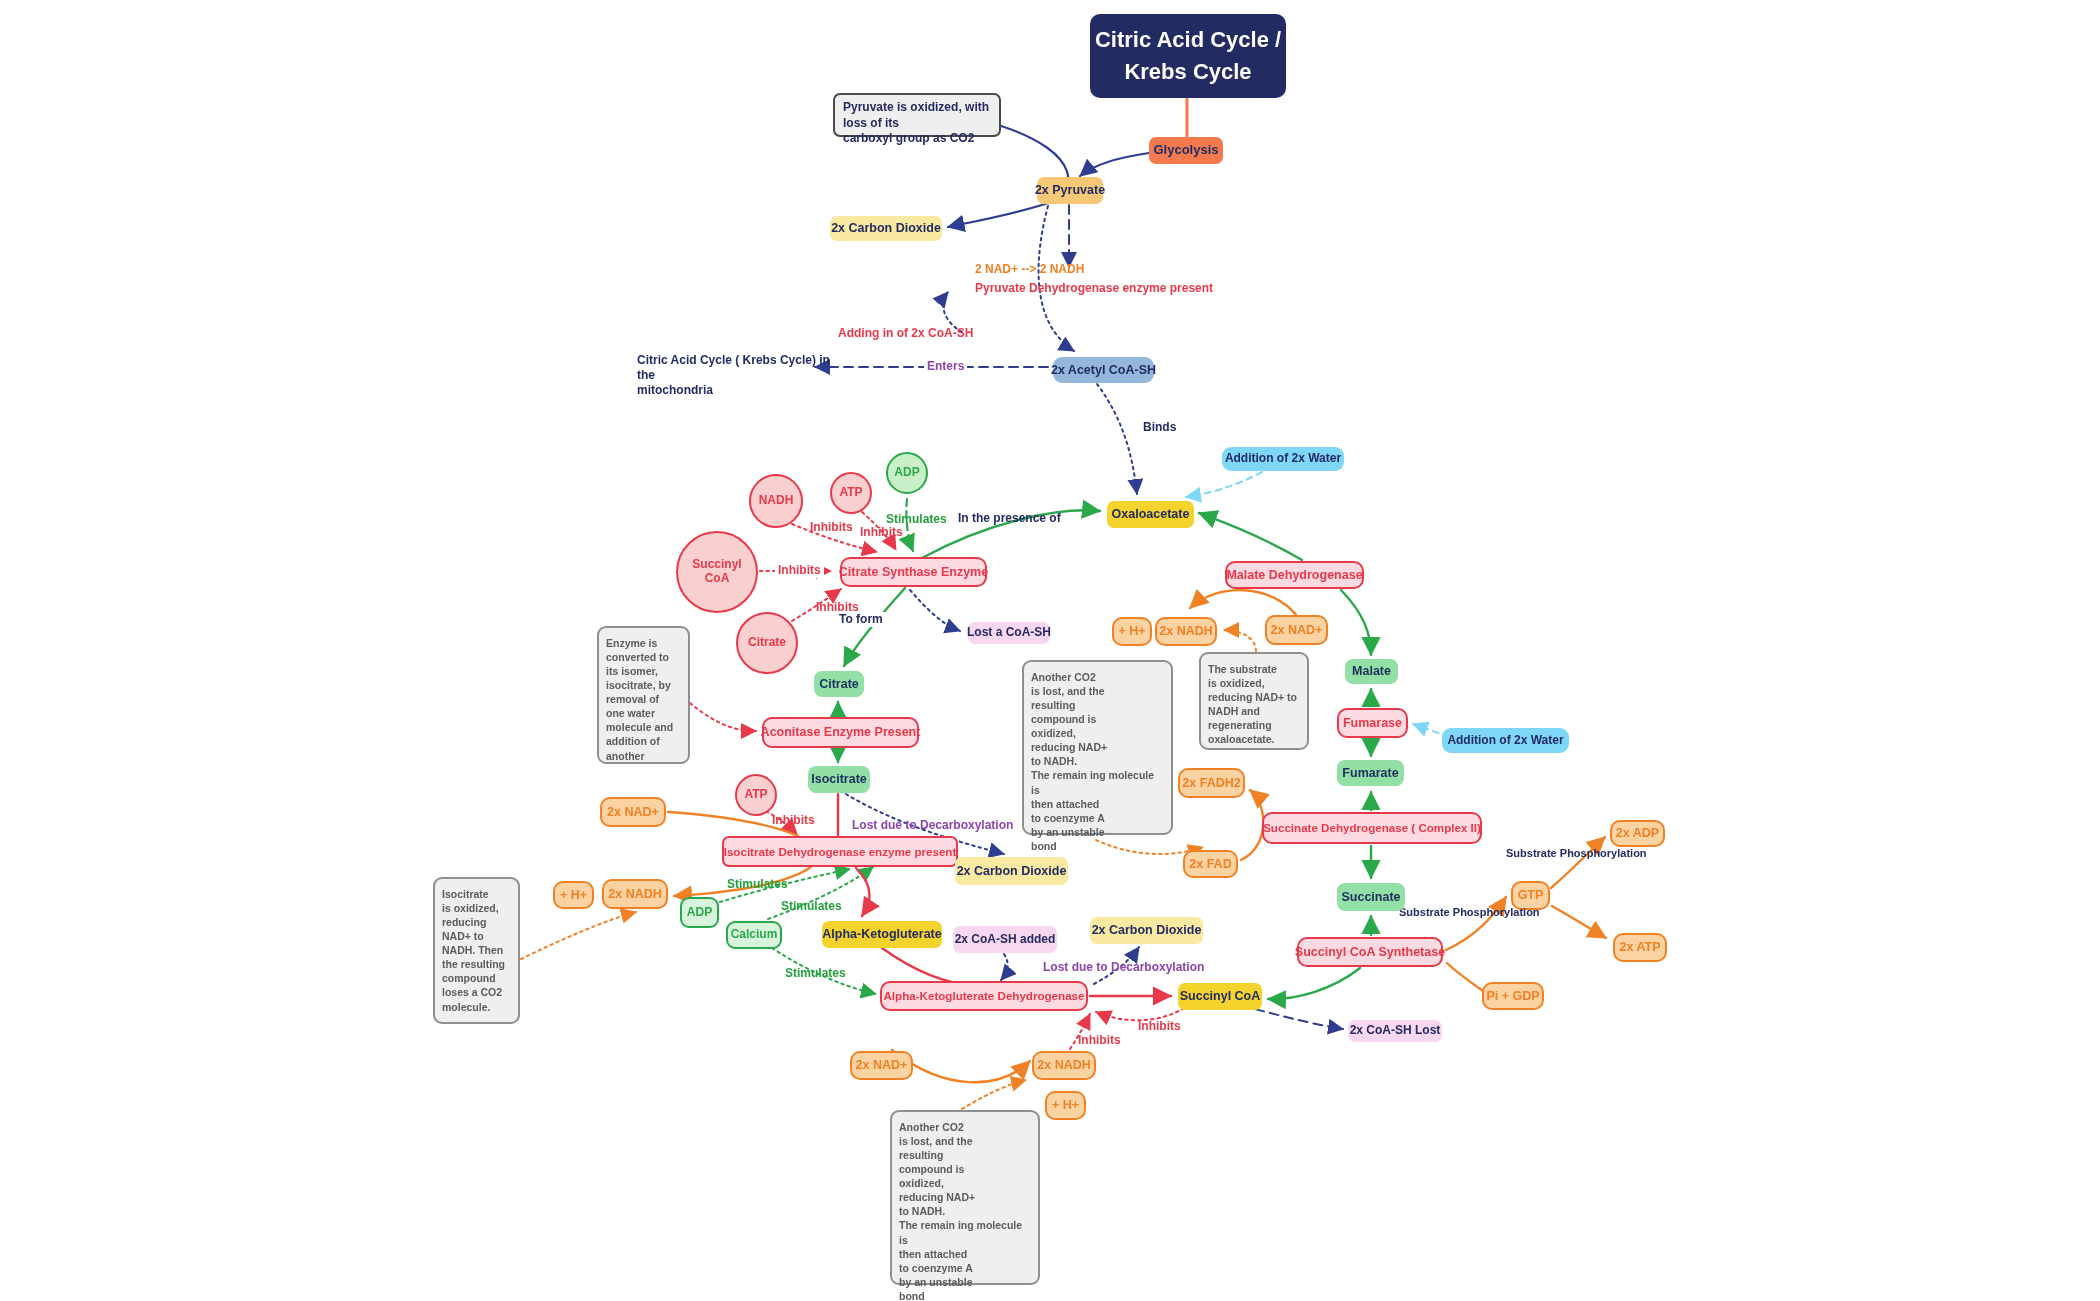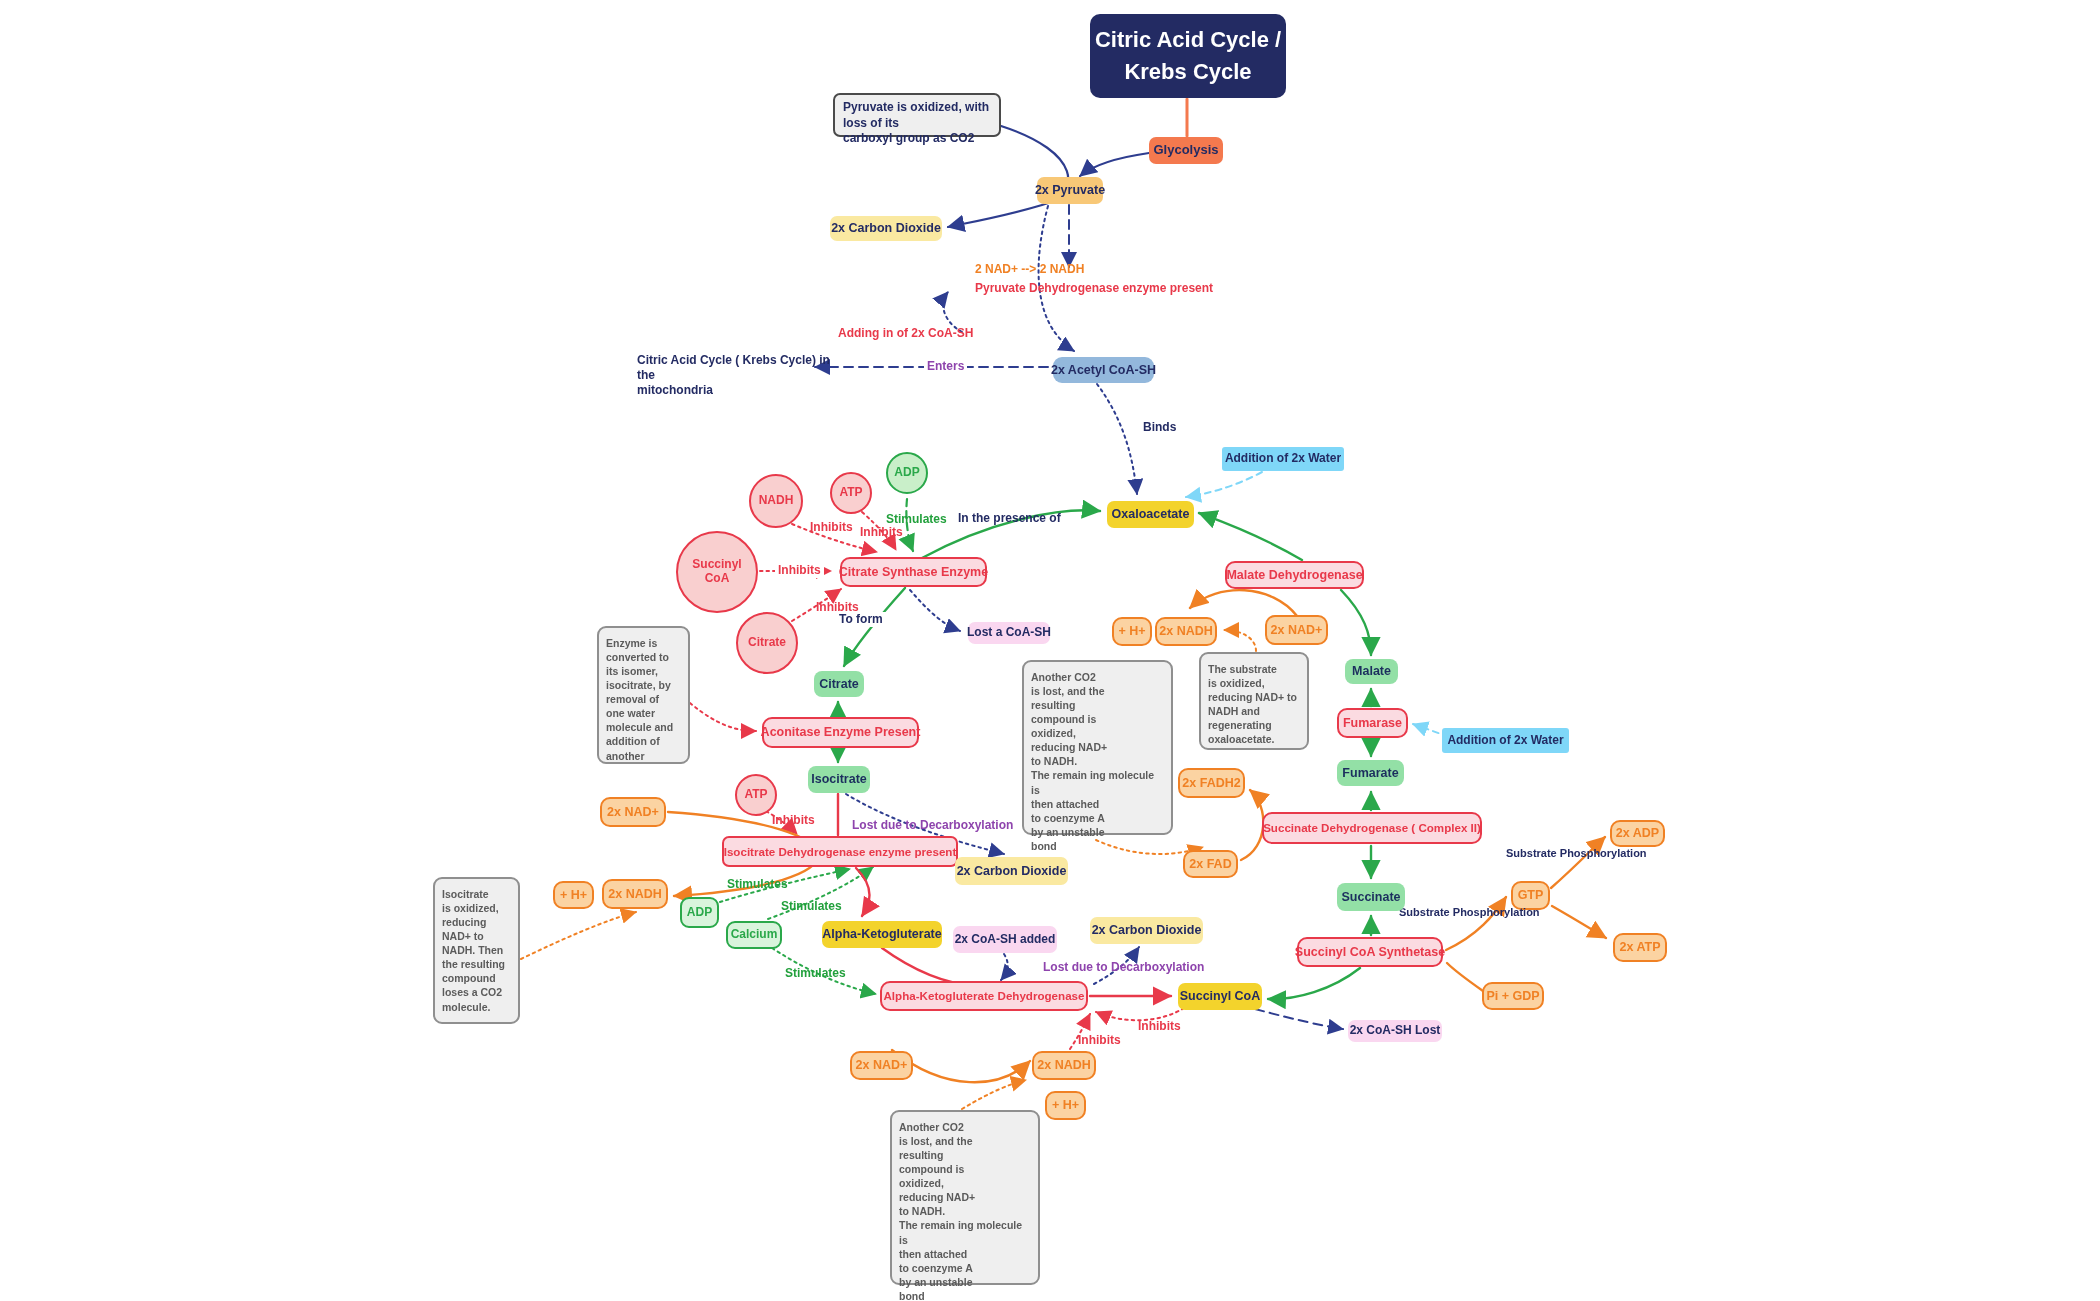--- a/index.html
+++ b/index.html
@@ -8,21 +8,21 @@
   .edges{position:absolute;left:0;top:0;width:2100px;height:1301px;}
   .node{position:absolute;box-sizing:border-box;display:flex;align-items:center;justify-content:center;
         border-radius:8px;font-weight:bold;font-size:12.5px;white-space:pre;text-align:center;line-height:1.15;}
   .fs12{font-size:11.6px;}
   .titlebox{background:#232b63;color:#ffffff;font-size:22px;border-radius:10px;white-space:pre-line;line-height:1.45;}
   .glyc{background:#f4794e;color:#232b63;border-radius:7px;font-size:13px;}
   .peach{background:#f8c877;color:#232b63;border-radius:7px;}
   .lightyellow{background:#fae9a1;color:#232b63;border-radius:7px;}
   .steel{background:#93b8dc;color:#232b63;border-radius:9px;}
   .gold{background:#f3d32c;color:#232b63;border-radius:7px;}
-  .bluebox{background:#7fd7f8;color:#232b63;border-radius:3px;}
+  .bluebox{background:#7fd7f8;color:#232b63;border-radius:9px;}
   .greenbox{background:#93e0a6;color:#1c2f5e;border-radius:8px;}
   .enzyme{background:#fbdbe1;border:2px solid #e8394a;color:#e8394a;border-radius:10px;}
   .orangebox{background:#fbd3a2;border:2px solid #f08124;color:#f08124;border-radius:10px;}
   .pinkbox{background:#fad7f0;color:#232b63;border-radius:7px;}
   .greenlight{background:#d9f4dc;border:2px solid #2aa84a;color:#2aa84a;border-radius:9px;}
   .circle{border-radius:50%;}
   .redcircle{background:#f9cfcf;border:2px solid #e8394a;color:#e8394a;font-size:12px;white-space:pre-line;}
   .greencircle{background:#c9efc9;border:2px solid #2aa84a;color:#2aa84a;font-size:12px;}
   .note{position:absolute;box-sizing:border-box;background:#efefef;border:2px solid #8f8f8f;color:#5b5b5b;
         border-radius:9px;font-weight:600;font-size:10.5px;line-height:1.34;padding:8px 7px;

